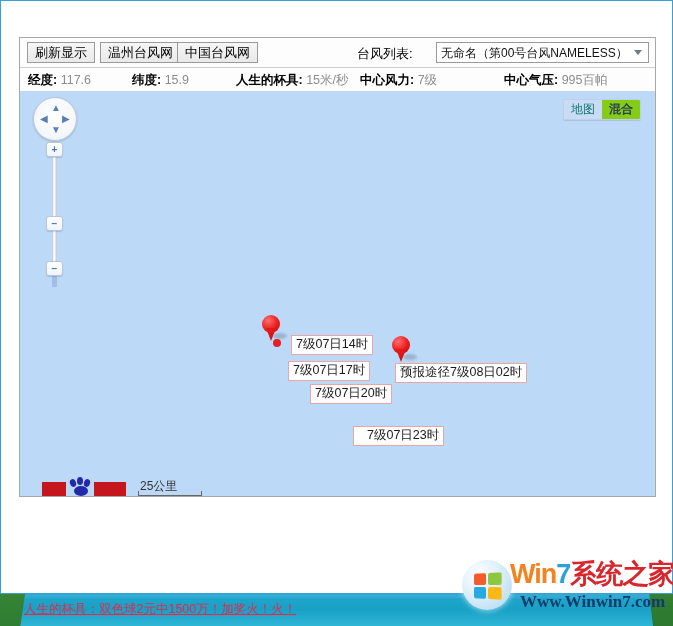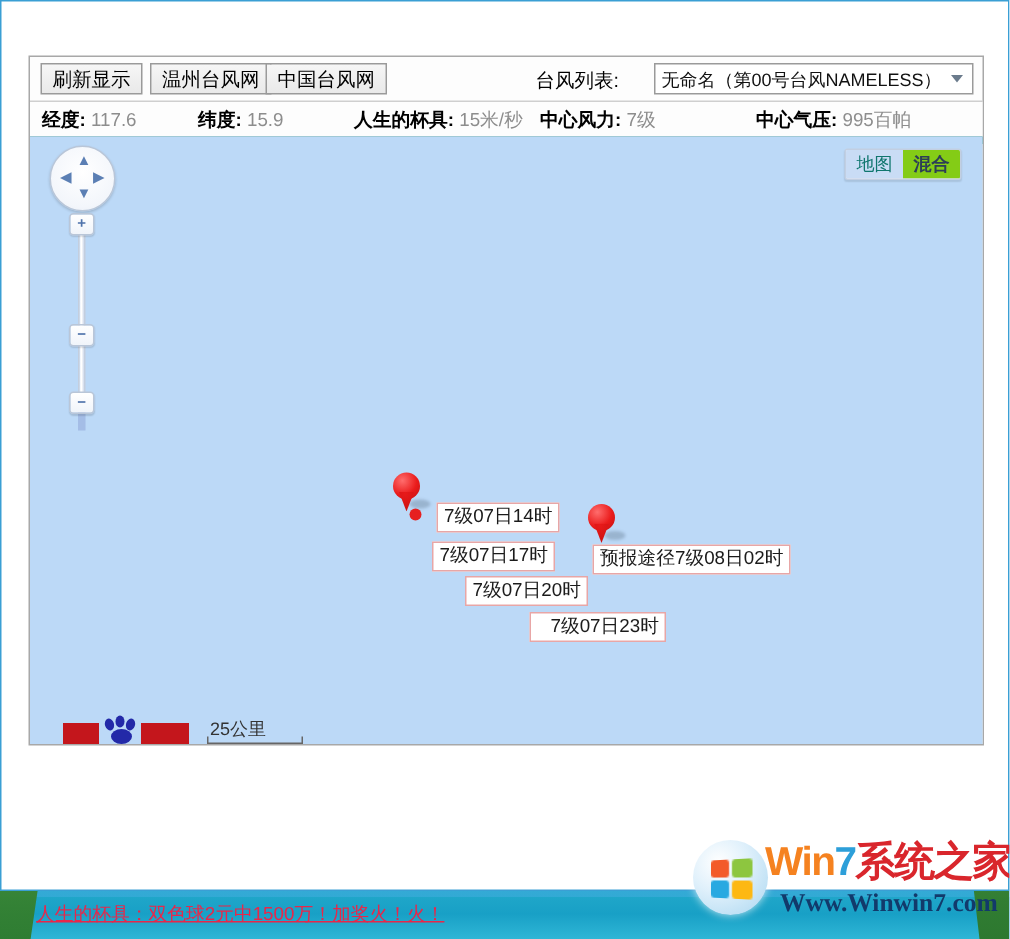--- a/index.html
+++ b/index.html
@@ -415,21 +415,21 @@
         </div>
         <div class="dot" style="left:253px; top:248px;"></div>
         <div class="marker" style="left:372px; top:245px;">
           <div class="shadow"></div>
           <div class="pin"></div>
         </div>
 
         <div class="lab" style="left:247px; top:244px;margin-left:24px;">7级07日14时</div>
         <div class="lab" style="left:268px; top:270px;">7级07日17时</div>
         <div class="lab" style="left:290px; top:293px;">7级07日20时</div>
-        <div class="lab" style="left:333px; top:317px;padding-left:13px;">7级07日23时</div>
+        <div class="lab" style="left:333px; top:335px;padding-left:13px;">7级07日23时</div>
         <div class="lab" style="left:375px; top:272px;">预报途径7级08日02时</div>
 
         <div class="baidu">
           <div class="bd-left"></div>
           <div class="bd-paw">
               <i></i>
               <i></i>
               <i></i>
               <i></i>
             </div>

